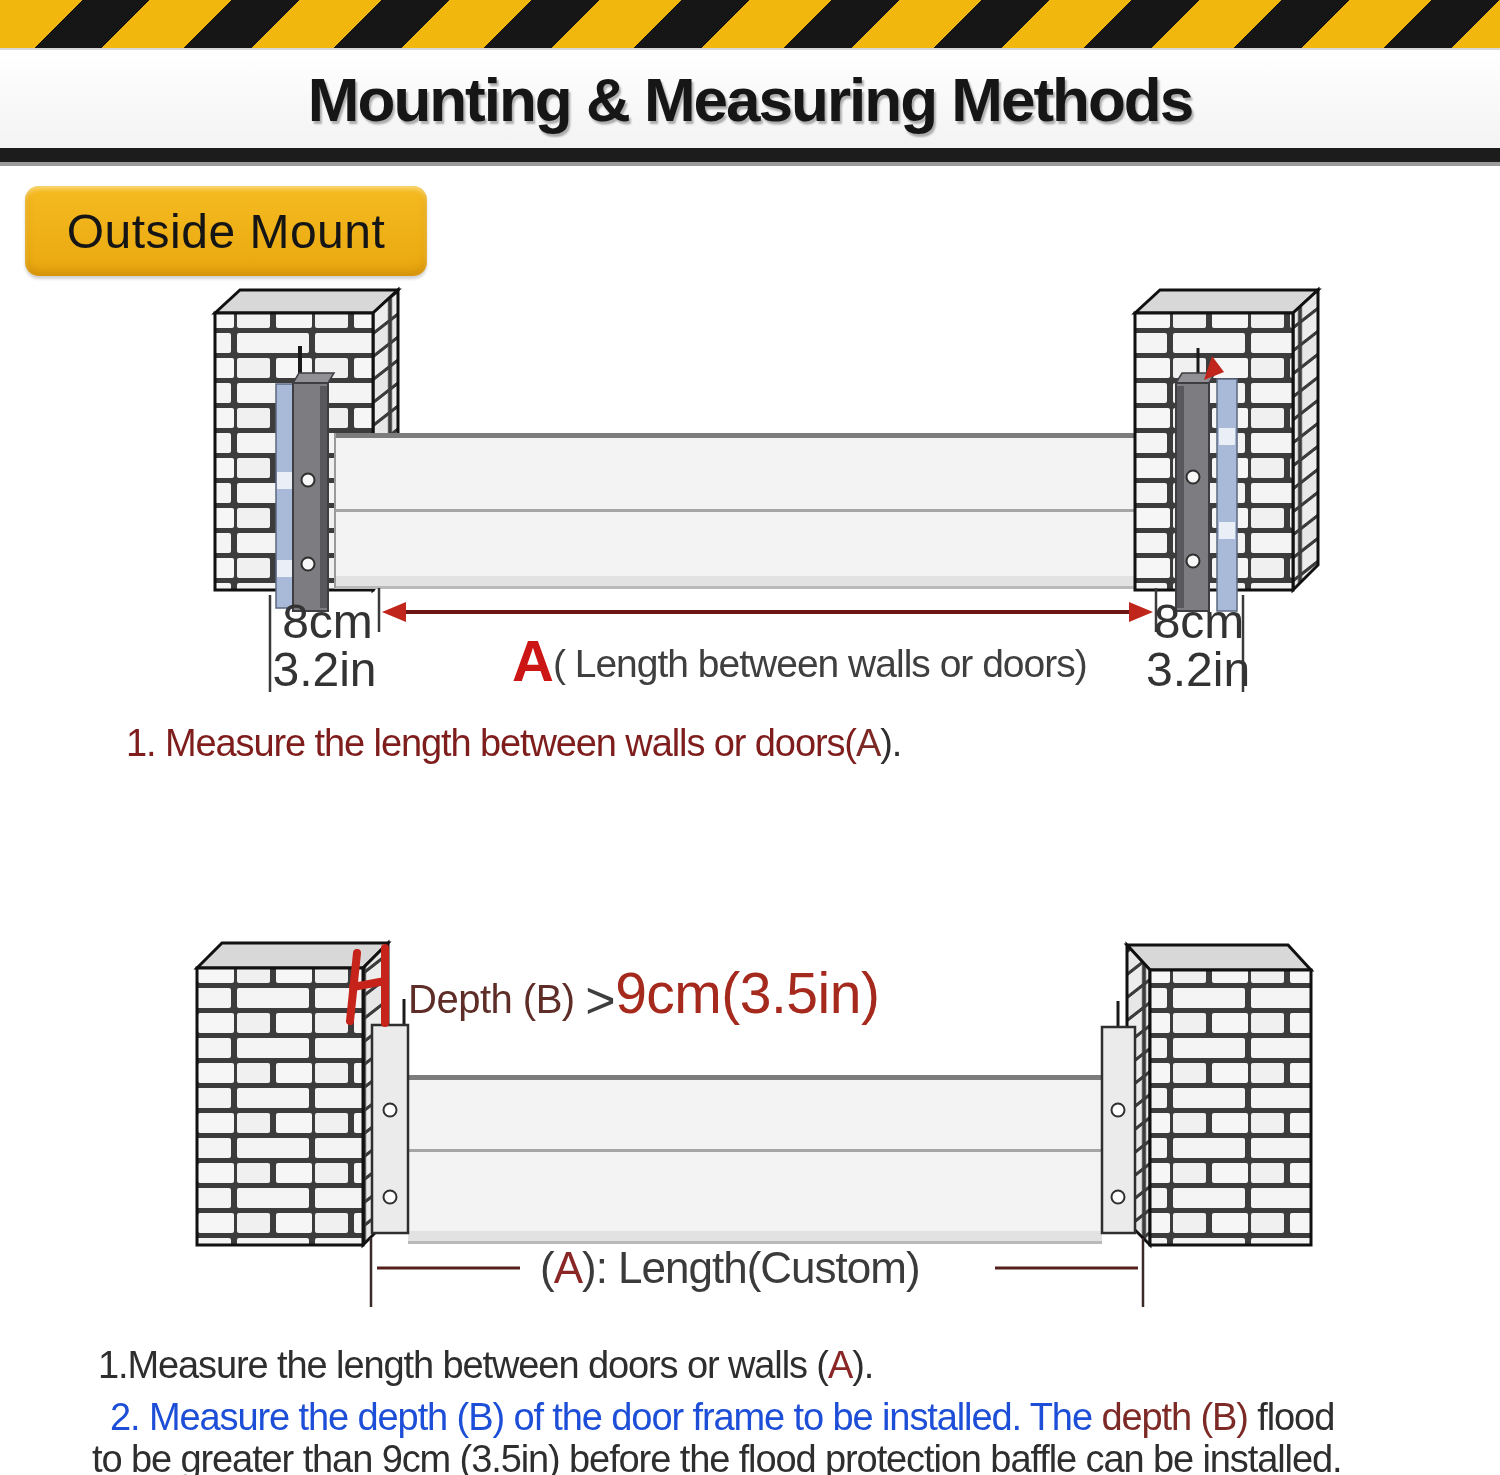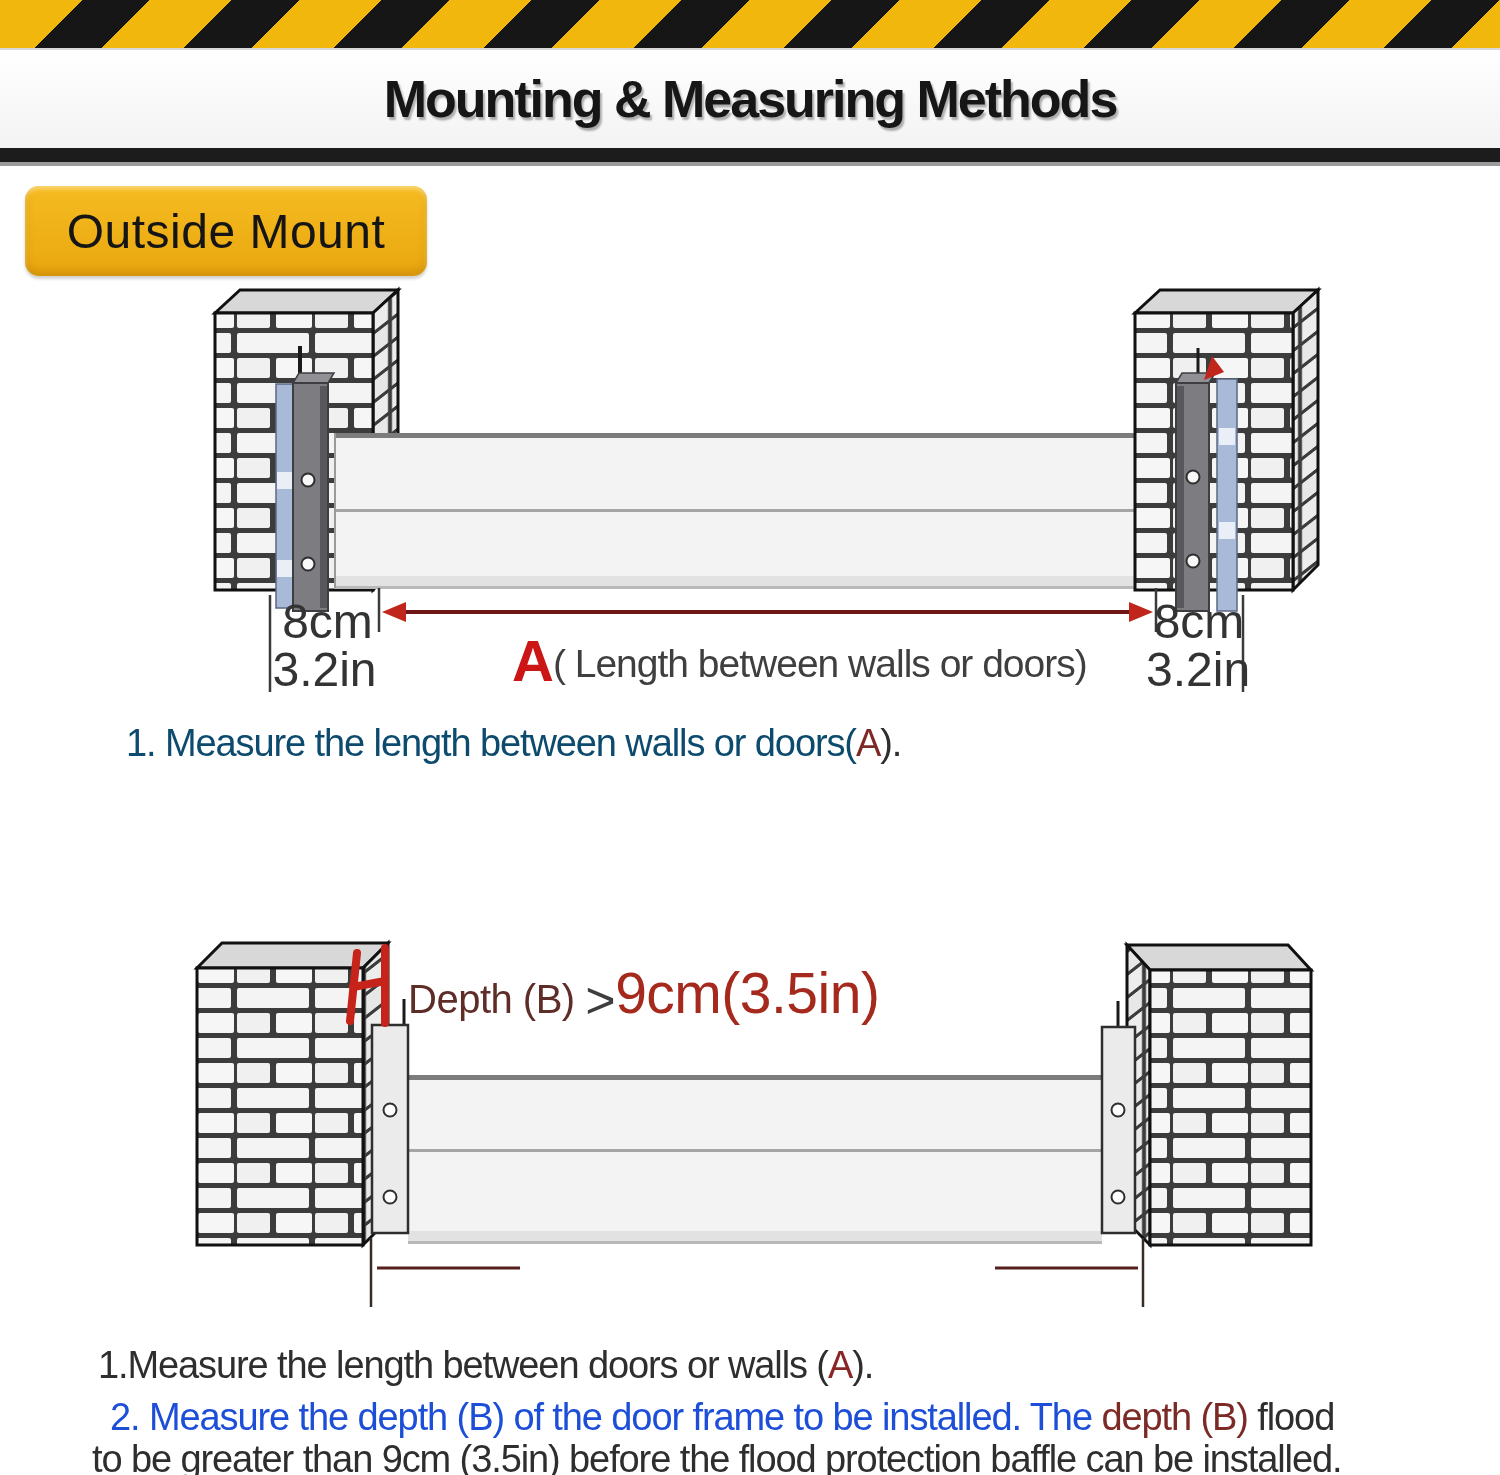--- a/index.html
+++ b/index.html
@@ -12,21 +12,21 @@
     position:absolute;left:0;top:0;width:1500px;height:48px;
     background:repeating-linear-gradient(135deg,#f2b70c 0 58px,#161616 58px 106px);
     border-bottom:2px solid #d9d9d9;
   }
   .banner{
     position:absolute;left:0;top:50px;width:1500px;height:98px;
     background:linear-gradient(#ffffff,#f3f3f3);
     display:flex;align-items:center;justify-content:center;
   }
   .title{
-    font-size:52px;font-weight:bold;letter-spacing:-2px;color:#161616;
+    font-size:62px;font-weight:bold;letter-spacing:-2px;color:#161616;
     text-shadow:2px 3px 2px rgba(0,0,0,0.30);white-space:nowrap;
   }
   .darkbar{position:absolute;left:0;top:148px;width:1500px;height:14px;background:#1c1c1c;}
   .darkbar-soft{position:absolute;left:0;top:162px;width:1500px;height:4px;background:#9b9b9b;}
   
   .badge{
     position:absolute;left:25px;width:402px;height:90px;border-radius:14px;
     background:linear-gradient(#f6bb22,#e9a70e);
     box-shadow:0 3px 3px rgba(0,0,0,0.18), inset 0 -5px 8px rgba(150,90,0,0.28), inset 0 3px 4px rgba(255,240,180,0.6);
     display:flex;align-items:center;justify-content:center;
@@ -135,21 +135,21 @@
       </g>
     </svg>
 
     <div class="lbl dim" style="left:280px;top:314px;width:95px">8cm</div>
     <div class="lbl dim" style="left:272px;top:362px;width:105px">3.2in</div>
     <div class="lbl dim" style="left:1153px;top:314px;width:92px">8cm</div>
     <div class="lbl dim" style="left:1146px;top:362px;width:104px">3.2in</div>
     <div class="lbl span-label" style="left:512px;top:352px"><span class="seg-bigA" style="color: rgb(204, 22, 22);">A</span><span style="color: rgb(63, 63, 63);">( Length between walls or doors)</span></div>
   </div>
 
-  <div class="instr" style="left:126px;top:722px"><span style="color: #0c4a6e;">1. Measure the length between walls or doors(</span><span style="color: rgb(125, 42, 38);">A</span><span style="color: rgb(46, 46, 46);">).</span></div>
+  <div class="instr" style="left:126px;top:722px"><span style="color: #7f1d1d;">1. Measure the length between walls or doors(</span><span style="color: rgb(125, 42, 38);">A</span><span style="color: rgb(46, 46, 46);">).</span></div>
 
 
   <div class="diagram" style="top:935px;height:400px">
     <svg width="1500" height="400" viewBox="0 0 1500 400">
 
       <g>
         <polygon points="197,33 222,8 388,8 363,33" fill="#d8d8d8" stroke="#111" stroke-width="3"></polygon>
         <polygon points="363,33 388,8 388,285 363,310" fill="url(#brickS)" stroke="#111" stroke-width="3"></polygon>
         <rect x="197" y="33" width="166" height="277" fill="url(#brickF)" stroke="#111" stroke-width="3"></rect>
       </g>
@@ -190,19 +190,20 @@
 
       <g>
         <line x1="371" y1="303" x2="371" y2="372" stroke="#3a2a28" stroke-width="2.5"></line>
         <line x1="1143" y1="303" x2="1143" y2="372" stroke="#3a2a28" stroke-width="2.5"></line>
         <line x1="377" y1="333" x2="520" y2="333" stroke="#55201c" stroke-width="3"></line>
         <line x1="995" y1="333" x2="1138" y2="333" stroke="#55201c" stroke-width="3"></line>
       </g>
     </svg>
 
     <div class="lbl depth-label" style="left:408px;top:25px"><span style="color: rgb(95, 45, 39);">Depth (B) </span><span class="seg-gt" style="color: rgb(62, 62, 62);">&gt;</span><span class="seg-9cm" style="color: rgb(165, 41, 28);">9cm(3.5in)</span></div>
+    <div class="lbl len-label" style="left:540px;top:308px"><span style="color: rgb(59, 59, 59);">(</span><span style="color: rgb(139, 38, 38);">A</span><span style="color: rgb(59, 59, 59);">): Length(Custom)</span></div>
   </div>
 
   <div class="instr" style="left:98px;top:1344px"><span style="color: rgb(46, 46, 46);">1.Measure the length between doors or walls (</span><span style="color: rgb(139, 38, 38);">A</span><span style="color: rgb(46, 46, 46);">).</span></div>
   <div class="instr" style="left:110px;top:1396px"><span style="color: #1d4ed8;">2. Measure the depth (B) of the door frame to be installed. The </span><span style="color: rgb(125, 42, 38);">depth (B)</span><span style="color: rgb(46, 46, 46);"> flood</span></div>
   <div class="instr" style="left:92px;top:1438px"><span style="color: rgb(46, 46, 46);">to be greater than 9cm (3.5in) before the flood protection baffle can be installed.</span></div>
 
 </div>
 
 </body></html>

